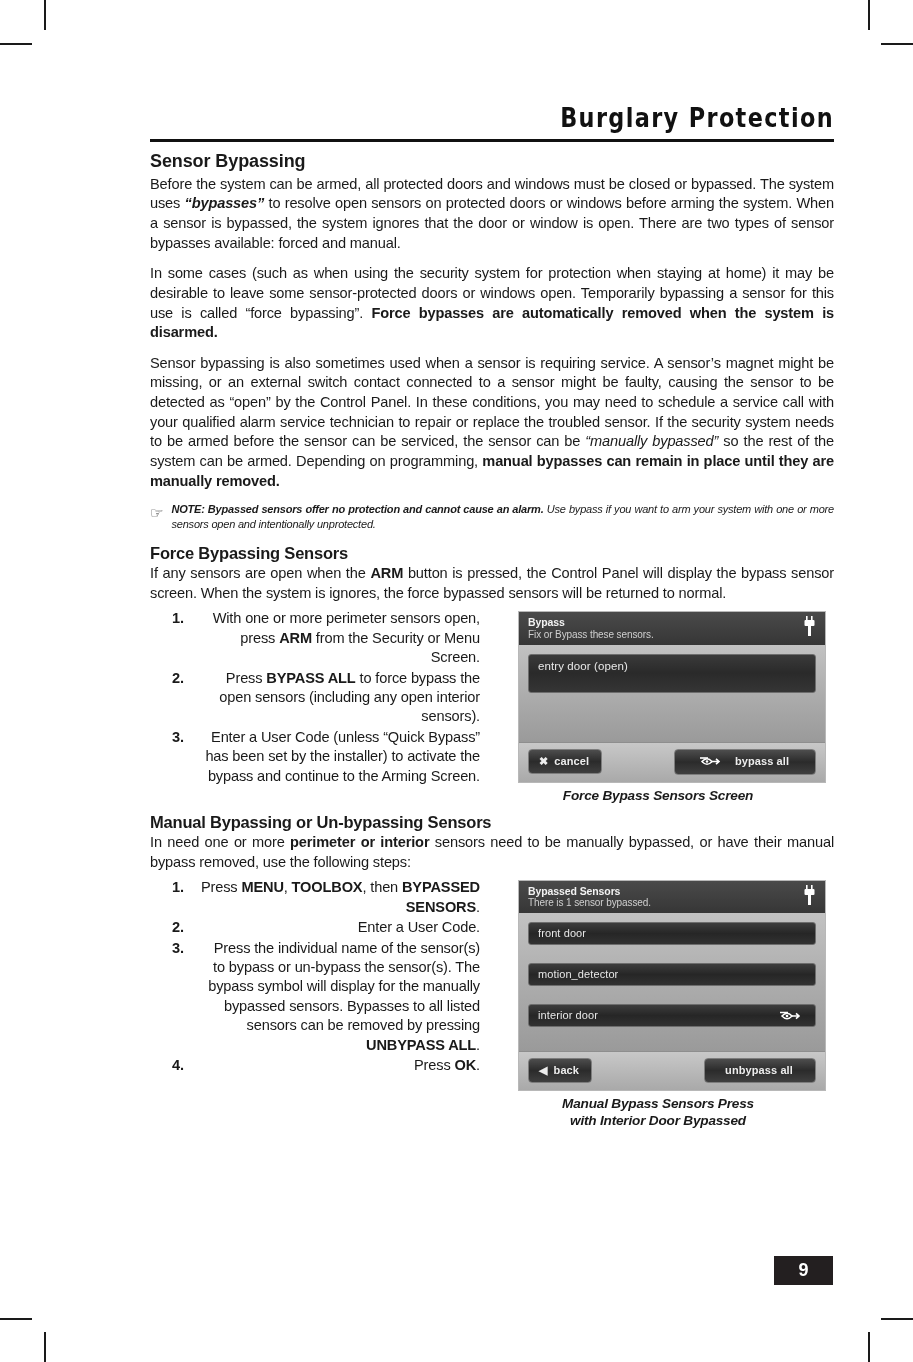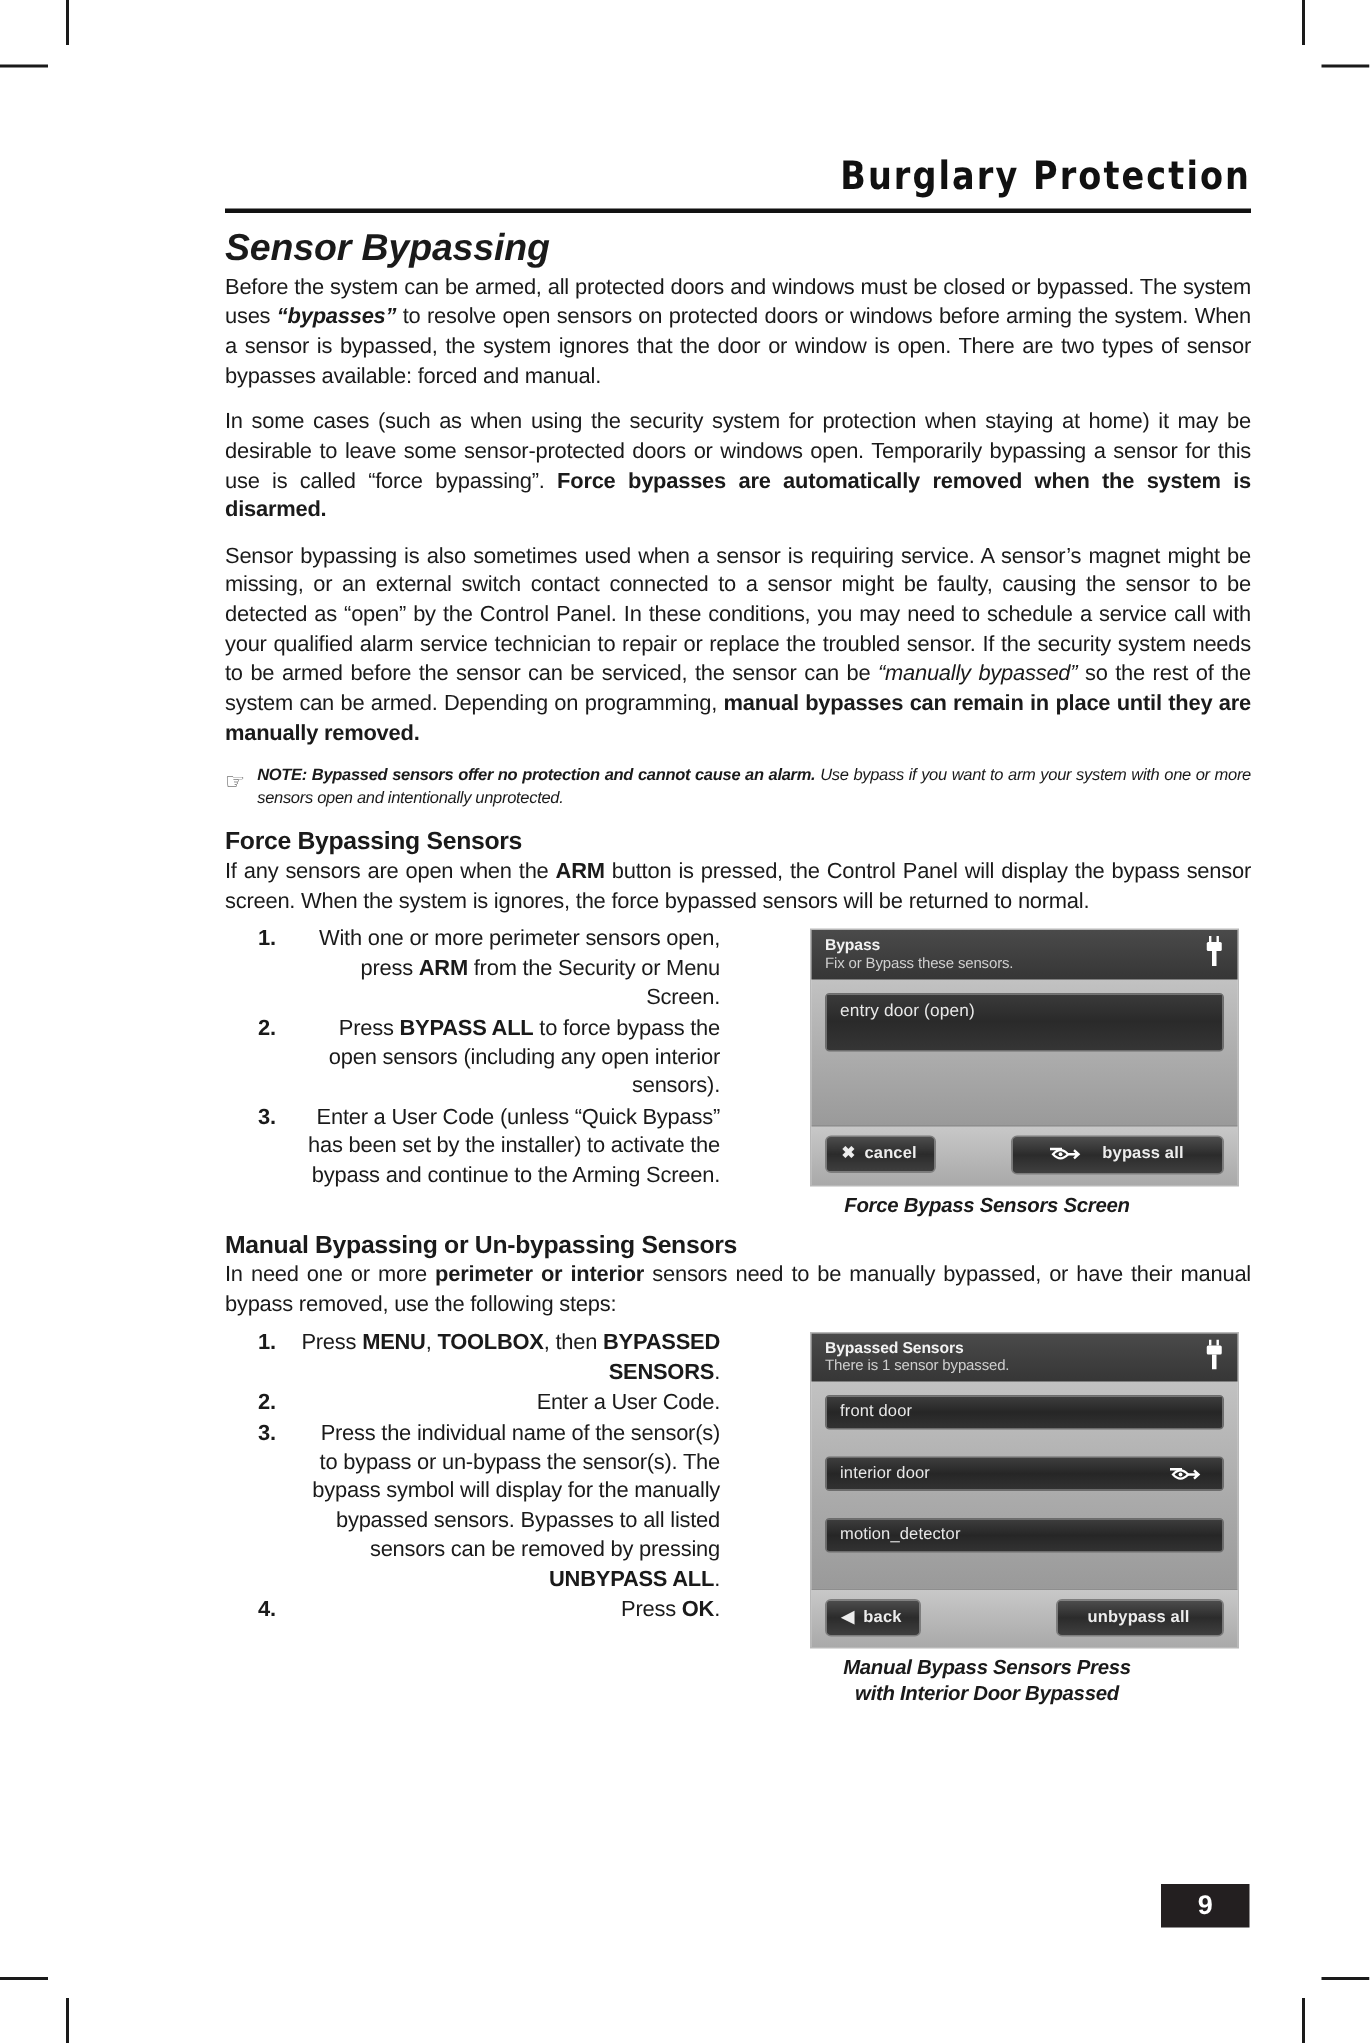--- a/index.html
+++ b/index.html
@@ -39,23 +39,22 @@
     margin: 0 0 6px 0;
     color: #111;
   }
   .rule-thick {
     height: 3.2px;
     background: #111;
     margin-bottom: 9px;
   }
 
   h2.sec-title {
-    font-size: 25px;
-    font-weight: bold;
-    font-style: italic;
+    font-size: 18px;
+    font-weight: bold;
     margin: 0 0 3px 0;
     font-family: "Liberation Sans", sans-serif;
     letter-spacing: -0.1px;
   }
   h3.sub-title {
     font-size: 16.5px;
     font-weight: bold;
     margin: 0 0 1px 0;
     letter-spacing: -0.2px;
   }
@@ -124,21 +123,21 @@
     flex: 0 0 26px;
     font-weight: bold;
     text-align: left;
   }
   ol.steps-list li .txt { flex: 1 1 auto; text-align: right; }
 
   .figwrap { flex: 1 1 auto; padding-top: 2px; }
 
   
   .device {
-    width: 286px;
+    width: 308px;
     margin-left: auto;
     margin-right: 8px;
     border: 1px solid #b8b8b8;
     background: linear-gradient(180deg,#cfcfcf 0%,#b4b4b4 100%);
     padding: 0;
   }
   .dev-head {
     background: linear-gradient(180deg,#4a4a4a 0%,#363636 100%);
     color: #f2f2f2;
     padding: 4px 8px 4px 9px;
@@ -372,31 +371,31 @@
             <rect x="8" y="0" width="1.6" height="4" fill="#fff"></rect>
             <rect x="1.5" y="4" width="10" height="6" rx="1" fill="#fff"></rect>
             <rect x="5" y="10" width="3" height="10" fill="#fff"></rect>
           </svg>
         </div>
         <div class="dev-body">
           <div class="sensor-row plain">
             <span>front door</span>
           </div>
           <div class="sensor-row plain">
+            <span>motion_detector</span>
+          </div>
+          <div class="sensor-row plain">
             <span>interior door</span>
             <svg class="bypass-mark" viewBox="0 0 22 13">
               <path d="M1 3 L9 3" stroke="#fff" stroke-width="1.6" fill="none"></path>
               <path d="M3 6.5 Q8 1 13 6.5 Q8 12 3 6.5 Z" stroke="#fff" stroke-width="1.5" fill="none"></path>
               <circle cx="8" cy="6.5" r="1.3" fill="#fff"></circle>
               <path d="M13 6.5 L20 6.5 M17 3.8 L20 6.5 L17 9.2" stroke="#fff" stroke-width="1.6" fill="none"></path>
             </svg>
           </div>
-          <div class="sensor-row plain">
-            <span>motion_detector</span>
-          </div>
         </div>
         <div class="dev-foot">
           <div class="btn">
             <span class="glyph">◀</span>
             <span>back</span>
           </div>
           <div class="btn wide right">
             <span>unbypass all</span>
           </div>
         </div>

